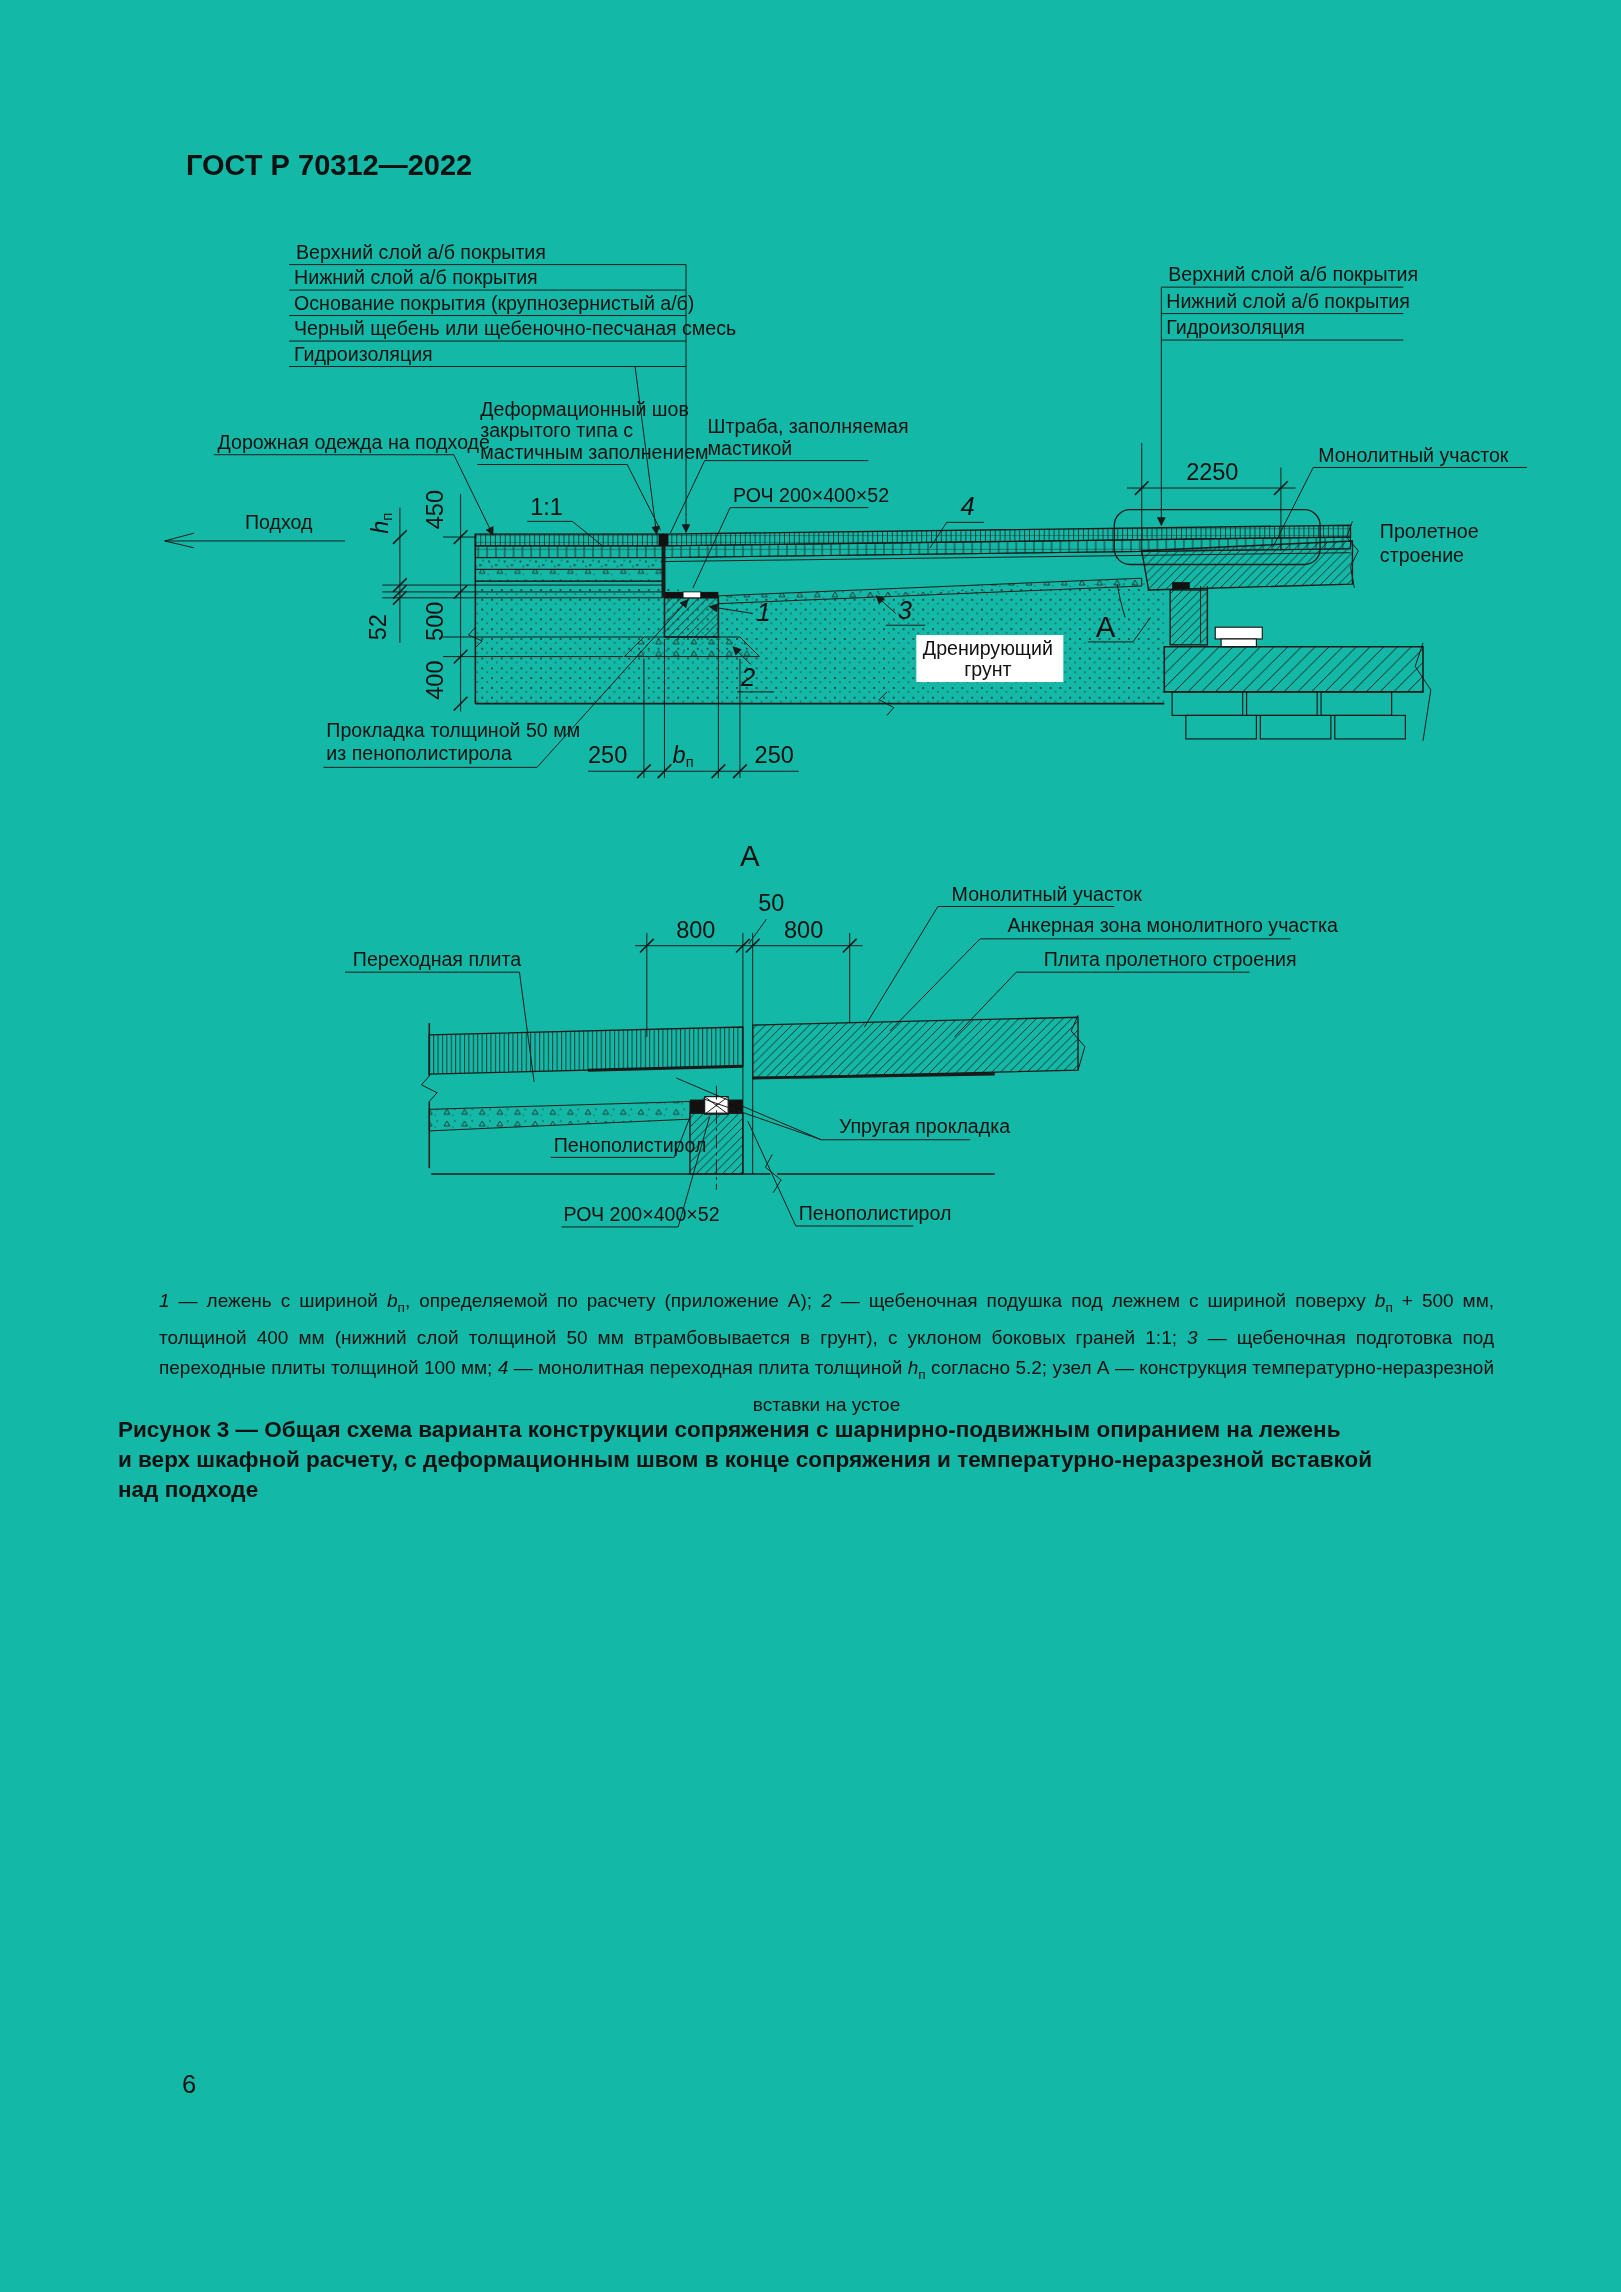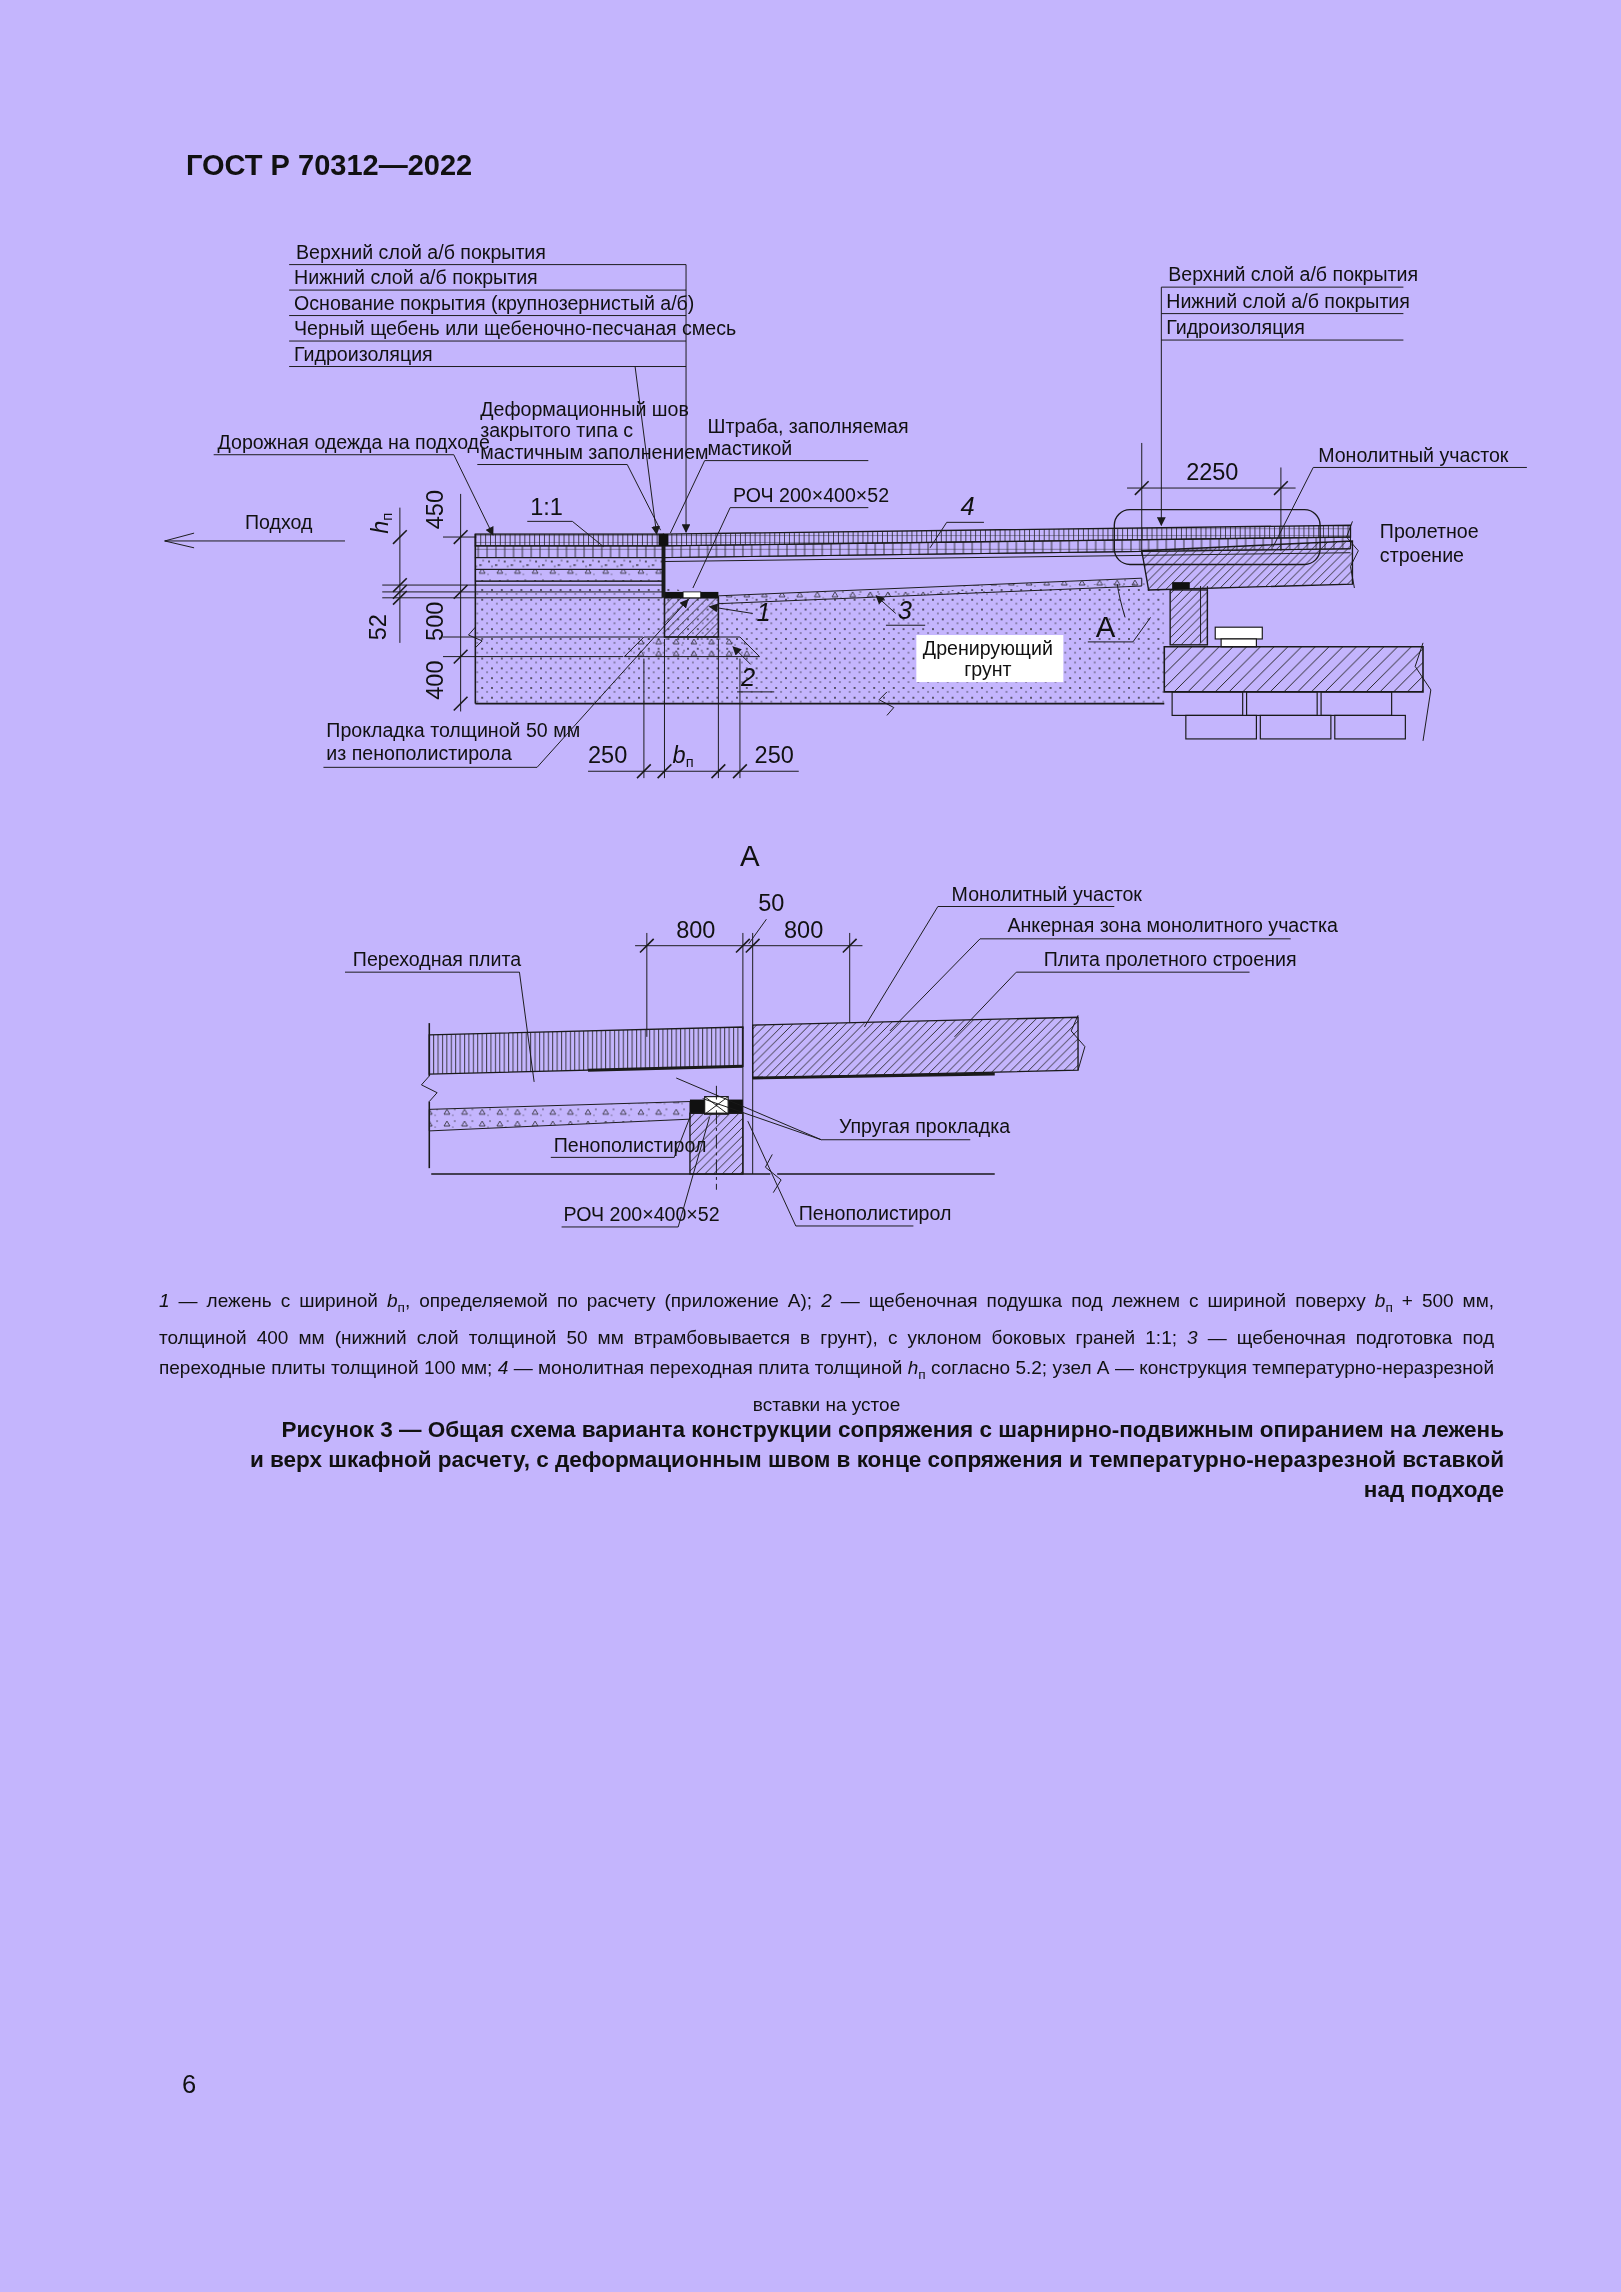--- a/index.html
+++ b/index.html
@@ -1,24 +1,24 @@
 <!DOCTYPE html>
 <html><head>
 <meta charset="utf-8">
 <style>
   html,body{margin:0;padding:0;background:#e8e8e8;}
-  .page{position:relative;width:1621px;height:2293px;background:#c4b5fd;margin:0 auto;
+  .page{position:relative;width:1621px;height:2293px;background:#14b8a6;margin:0 auto;
         font-family:"Liberation Sans",sans-serif;color:#111;overflow:hidden;}
   .doc-header{position:absolute;left:186px;top:149px;font-size:29px;font-weight:bold;}
   .page-number{position:absolute;left:182px;top:2070px;font-size:25.5px;}
   .caption{position:absolute;left:159px;top:1286px;width:1335px;font-size:19px;line-height:30px;
            text-align:justify;text-align-last:center;}
   .caption .cap-i{font-style:italic;}
   .caption sub{font-size:0.72em;}
-  .fig-title{position:absolute;left:118px;top:1415px;width:1386px;text-align:right;
+  .fig-title{position:absolute;left:118px;top:1415px;width:1386px;text-align:left;
              font-size:22.5px;font-weight:bold;line-height:30px;}
   svg{position:absolute;left:0;top:0;}
   svg text{font-family:"Liberation Sans",sans-serif;fill:#111;}
   .lbl{font-size:20px;}
   .dim{font-size:24px;}
   .itl{font-size:26px;font-style:italic;}
   .big{font-size:30px;}
   .sub{font-size:15px;}
   .thin{stroke:#1a1a1a;stroke-width:1;fill:none;}
   .med{stroke:#1a1a1a;stroke-width:1.6;fill:none;}

